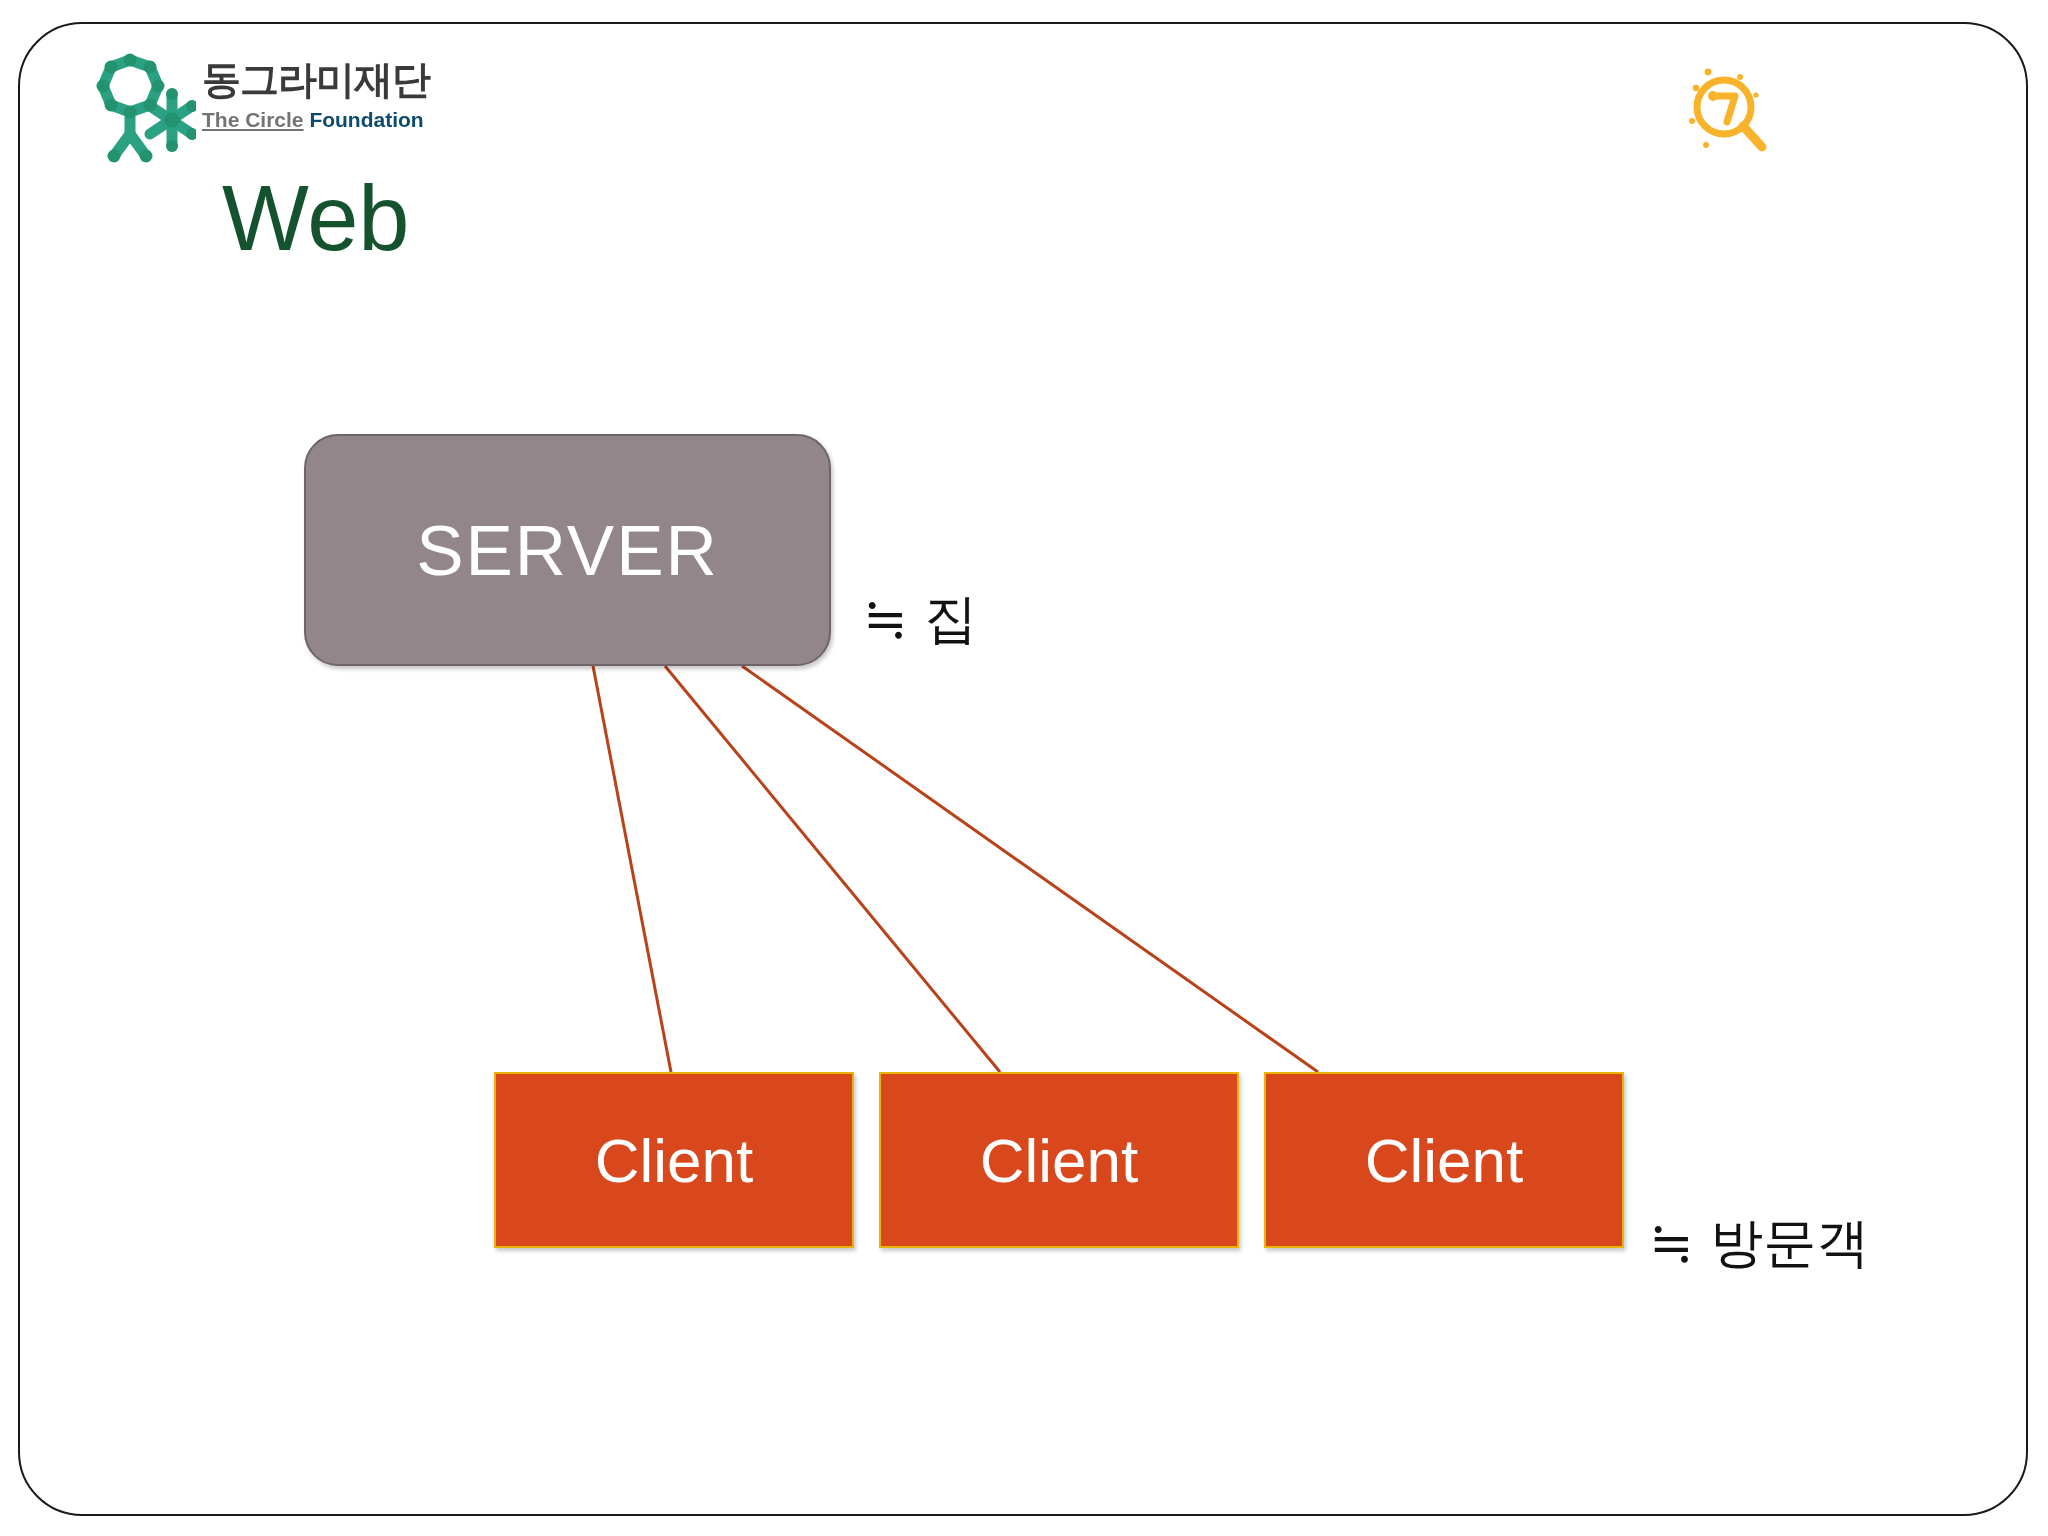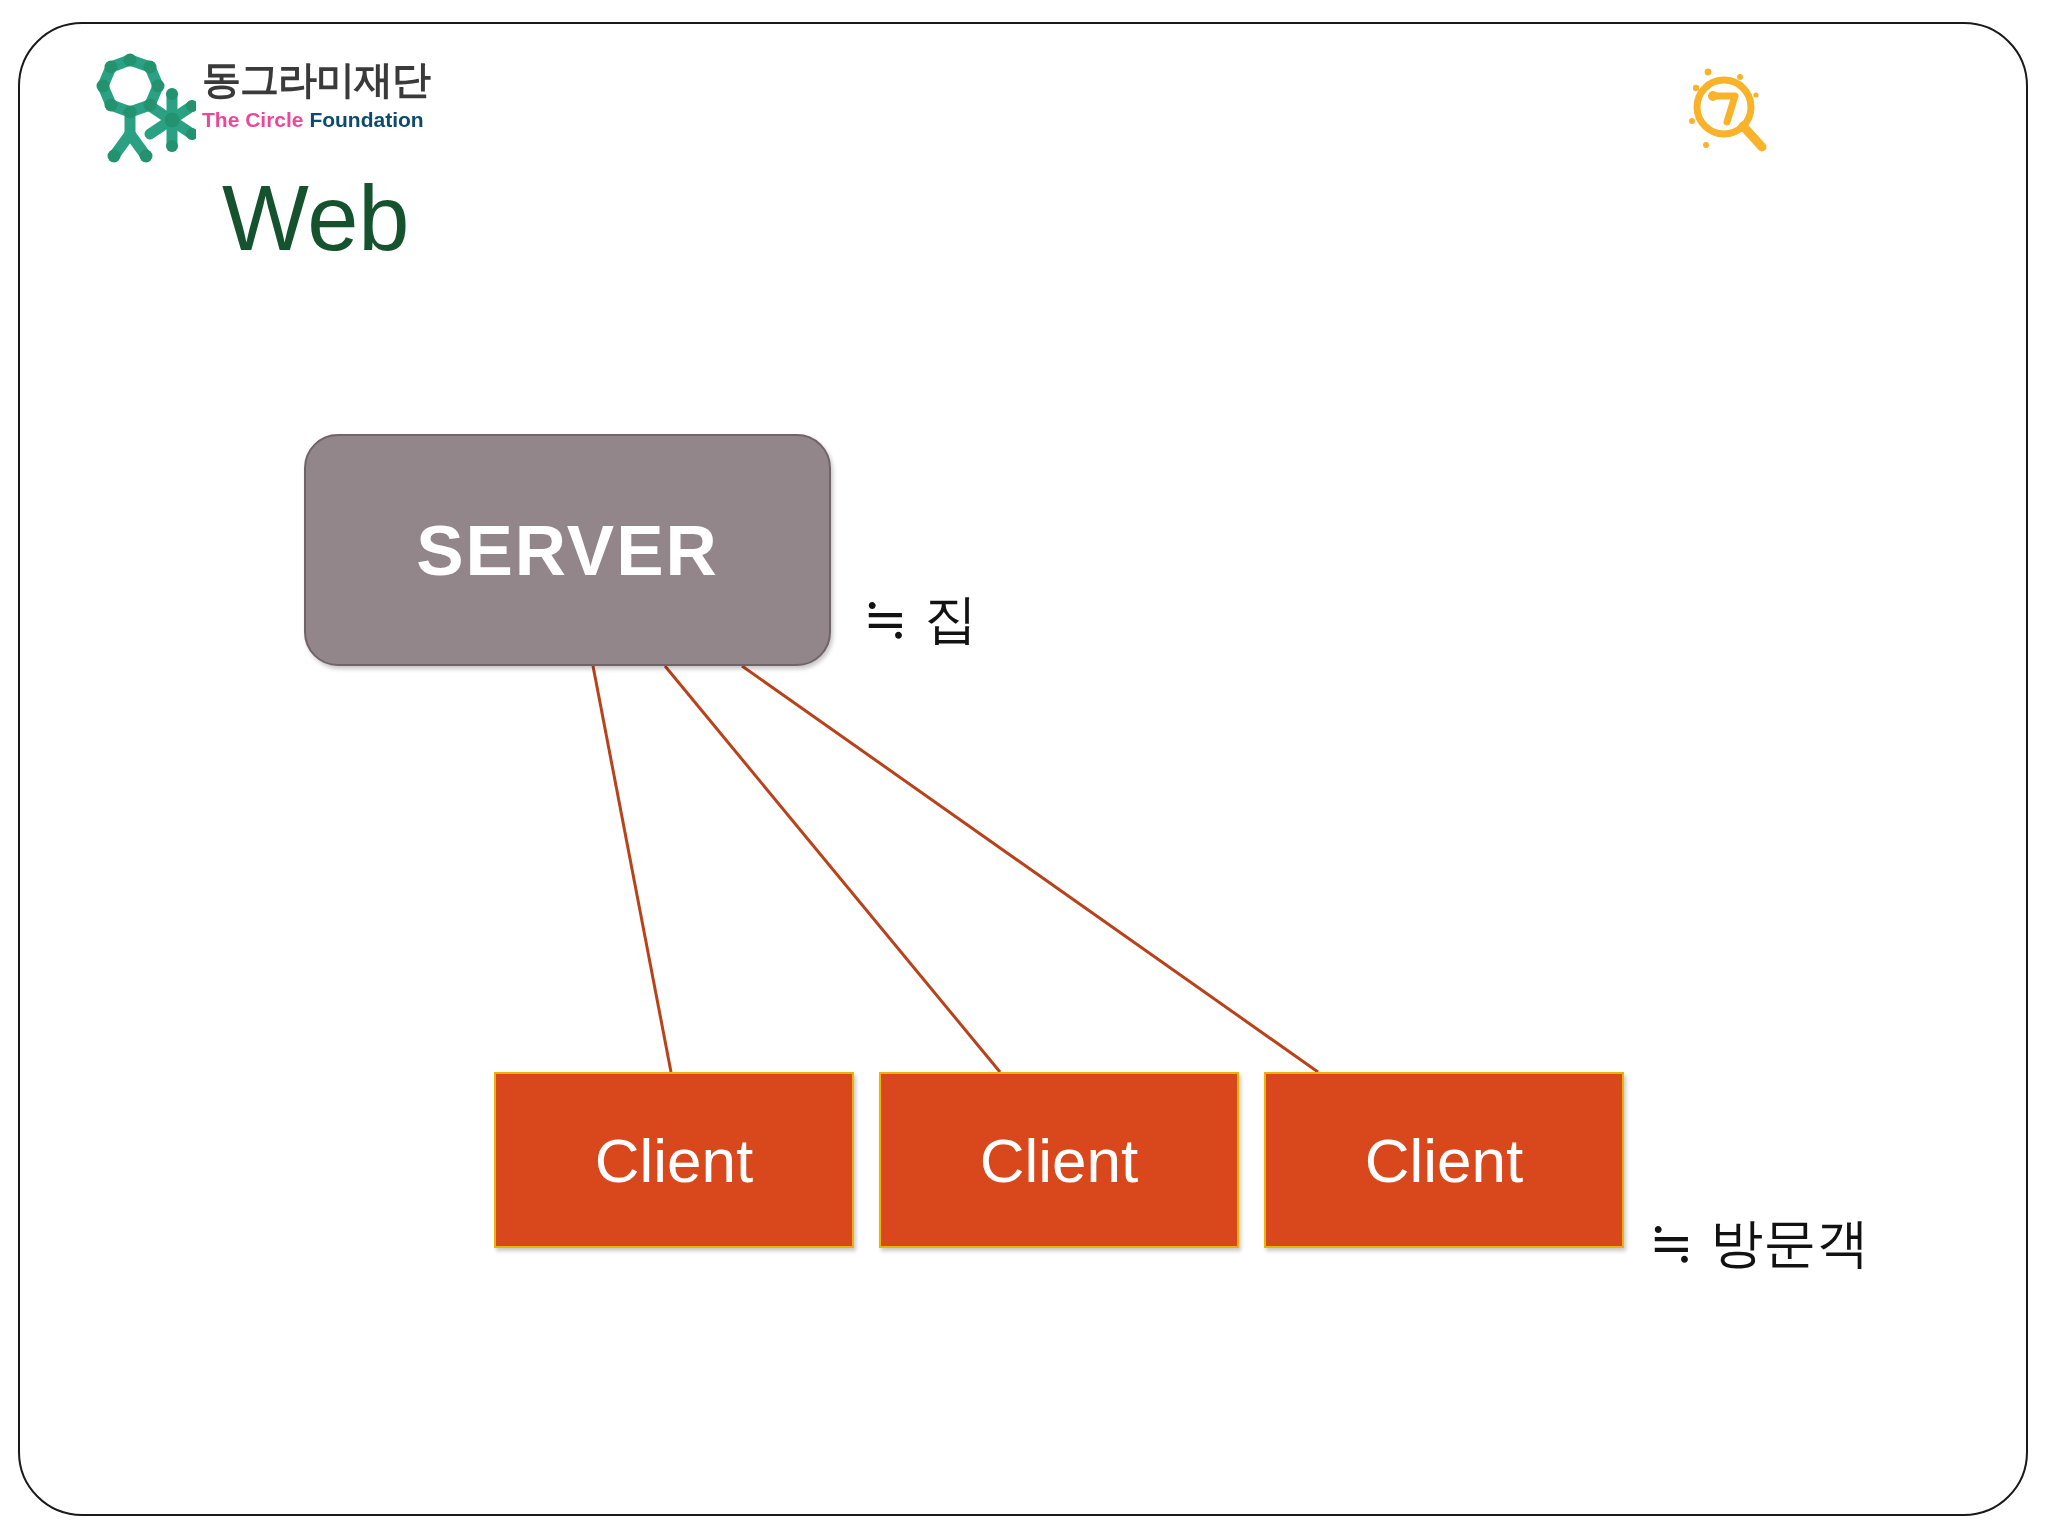--- a/index.html
+++ b/index.html
@@ -60,21 +60,21 @@
     white-space: nowrap;
   }
   .logo-left-en {
     font-family: "Liberation Sans", sans-serif;
     font-size: 21px;
     font-weight: 700;
     line-height: 1.1;
     margin-top: 9px;
     white-space: nowrap;
   }
-  .logo-left-en .teal { color: #ec4899; }
+  .logo-left-en .teal { color: #737373; text-decoration: underline; }
   .logo-left-en .grey { color: #0c4a6e; }
 
   
   #logo-right {
     position: absolute;
     right: 36px;
     top: 56px;
     height: 110px;
     display: flex;
     align-items: center;
@@ -131,21 +131,21 @@
     width: 527px;
     height: 232px;
     background: #92868a;
     border: 2px solid #6f6569;
     border-radius: 34px;
     box-shadow: 2px 3px 4px rgba(0,0,0,0.22);
   }
   #server-node .node-label {
     color: #ffffff;
     font-size: 71px;
-    font-weight: 700;
+    font-weight: 400;
     letter-spacing: 2px;
     font-family: "Liberation Sans", sans-serif;
   }
 
   .client-node {
     top: 1072px;
     width: 360px;
     height: 176px;
     background: #d9481d;
     border: 2px solid #eab308;

